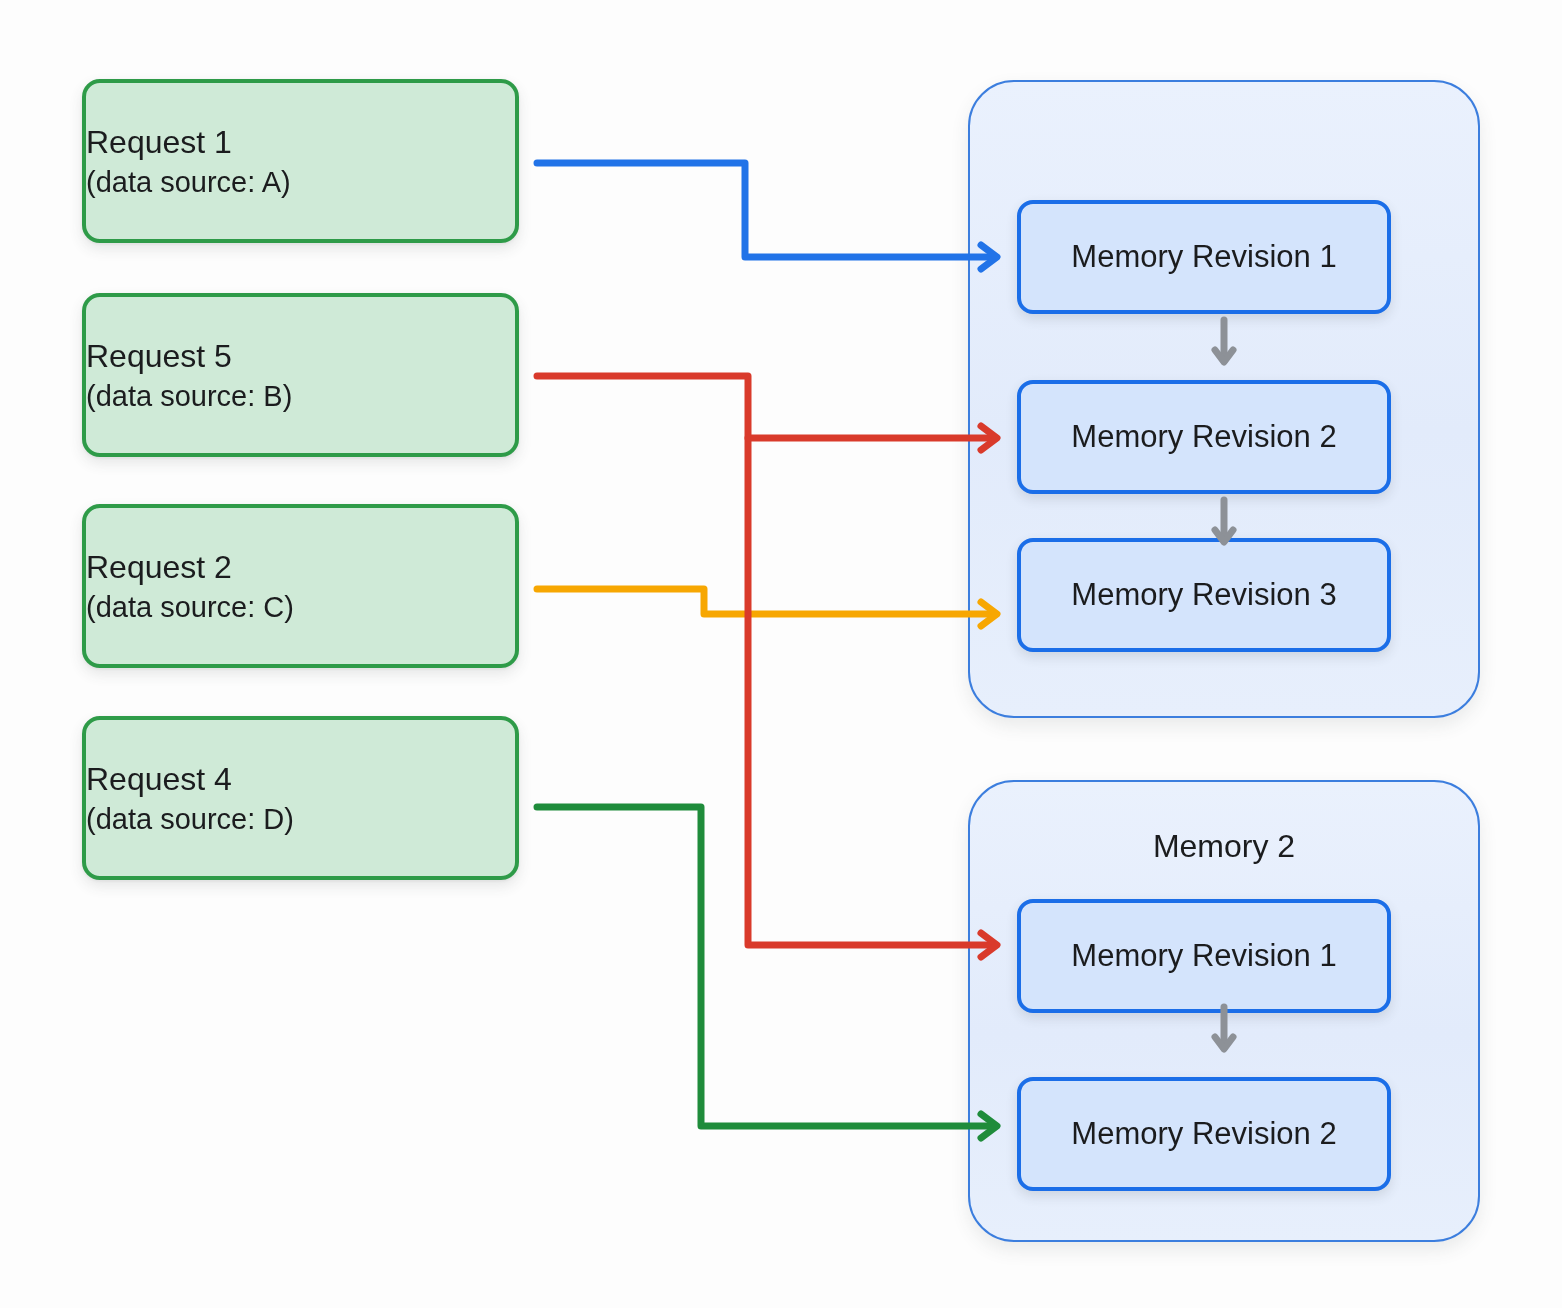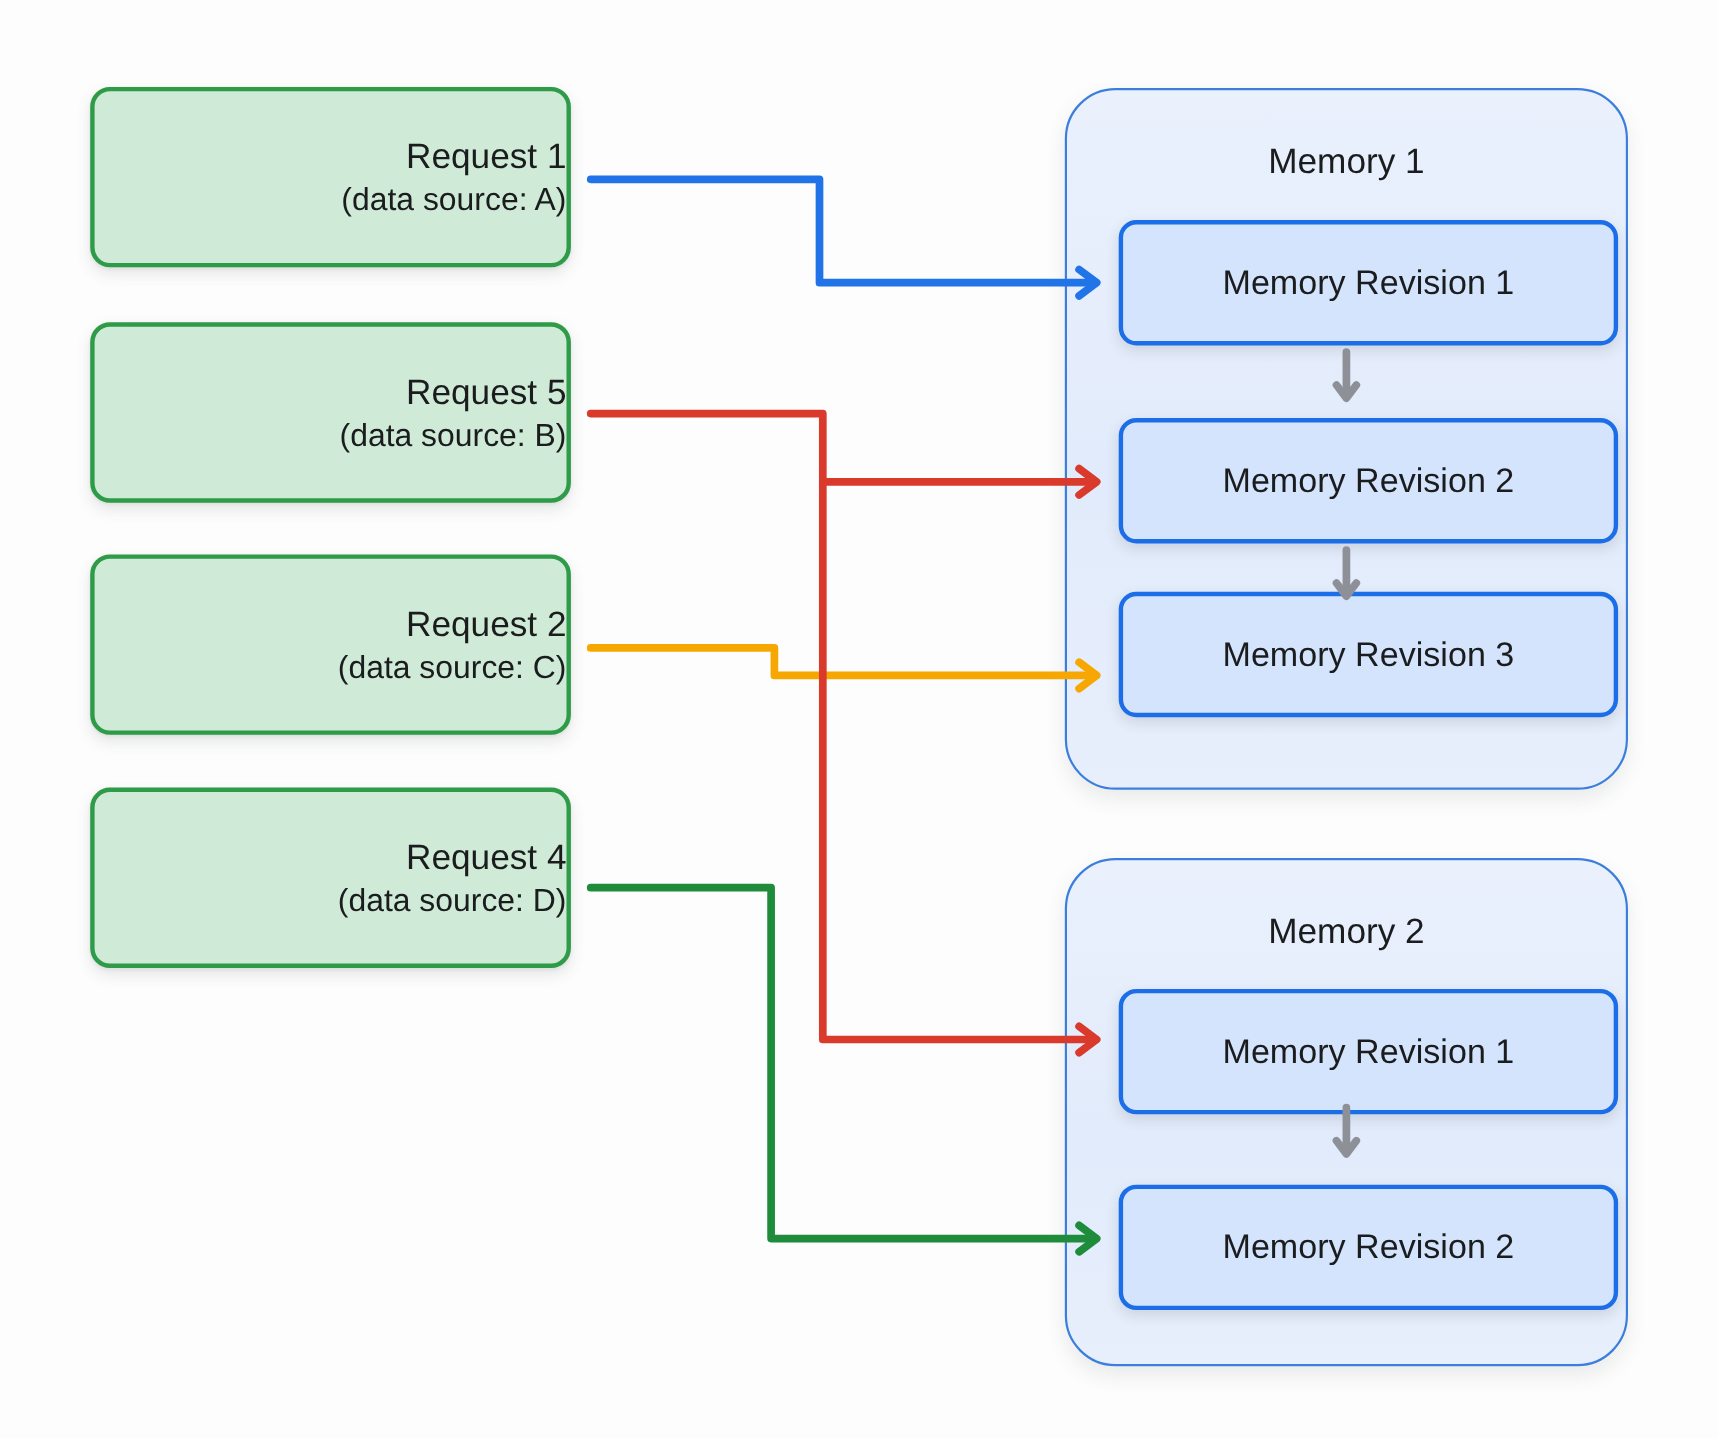--- a/index.html
+++ b/index.html
@@ -15,21 +15,21 @@
     overflow:hidden;
   }
   
   .req{
     position:absolute;
     left:82px;width:437px;height:164px;
     box-sizing:border-box;
     background:#cfead7;
     border:4px solid #2e9b48;
     border-radius:18px;
-    display:flex;flex-direction:column;align-items:flex-end;justify-content:center;
+    display:flex;flex-direction:column;align-items:flex-start;justify-content:center;
     gap:7px;
     box-shadow:0 6px 14px rgba(60,64,67,.12), 0 1px 3px rgba(60,64,67,.08);
   }
   .req .t1{font-size:32px;font-weight:500;line-height:34px;}
   .req .t2{font-size:29px;font-weight:500;line-height:32px;}
   
   .mem{
     position:absolute;
     left:968px;width:512px;
     box-sizing:border-box;
@@ -39,21 +39,21 @@
     box-shadow:0 8px 18px rgba(60,64,67,.10);
   }
   .mem .mem-title{
     position:absolute;left:0;right:0;
     text-align:center;
     font-size:32px;font-weight:500;line-height:44px;
   }
   
   .rev{
     position:absolute;
-    left:47px;width:454px;height:114px;
+    left:47px;width:374px;height:114px;
     box-sizing:border-box;
     background:#d4e4fc;
     border:4px solid #1b6ee8;
     border-radius:16px;
     display:flex;align-items:center;justify-content:center;
     font-size:31px;font-weight:500;
     box-shadow:0 5px 12px rgba(60,64,67,.14);
   }
   svg.wires{
     position:absolute;inset:0;
@@ -76,21 +76,20 @@
   <div class="req" style="top:504px">
     <div class="t1">Request 2</div>
     <div class="t2">(data source: C)</div>
   </div>
   <div class="req" style="top:716px">
     <div class="t1">Request 4</div>
     <div class="t2">(data source: D)</div>
   </div>
 
   <div class="mem" style="top:80px;height:638px">
-    <div class="mem-title" style="top:42px">Memory 1</div>
     <div class="rev" style="top:118px">Memory Revision 1</div>
     <div class="rev" style="top:298px">Memory Revision 2</div>
     <div class="rev" style="top:456px">Memory Revision 3</div>
   </div>
 
   <div class="mem" style="top:780px;height:462px">
     <div class="mem-title" style="top:42px">Memory 2</div>
     <div class="rev" style="top:117px">Memory Revision 1</div>
     <div class="rev" style="top:295px">Memory Revision 2</div>
   </div>

